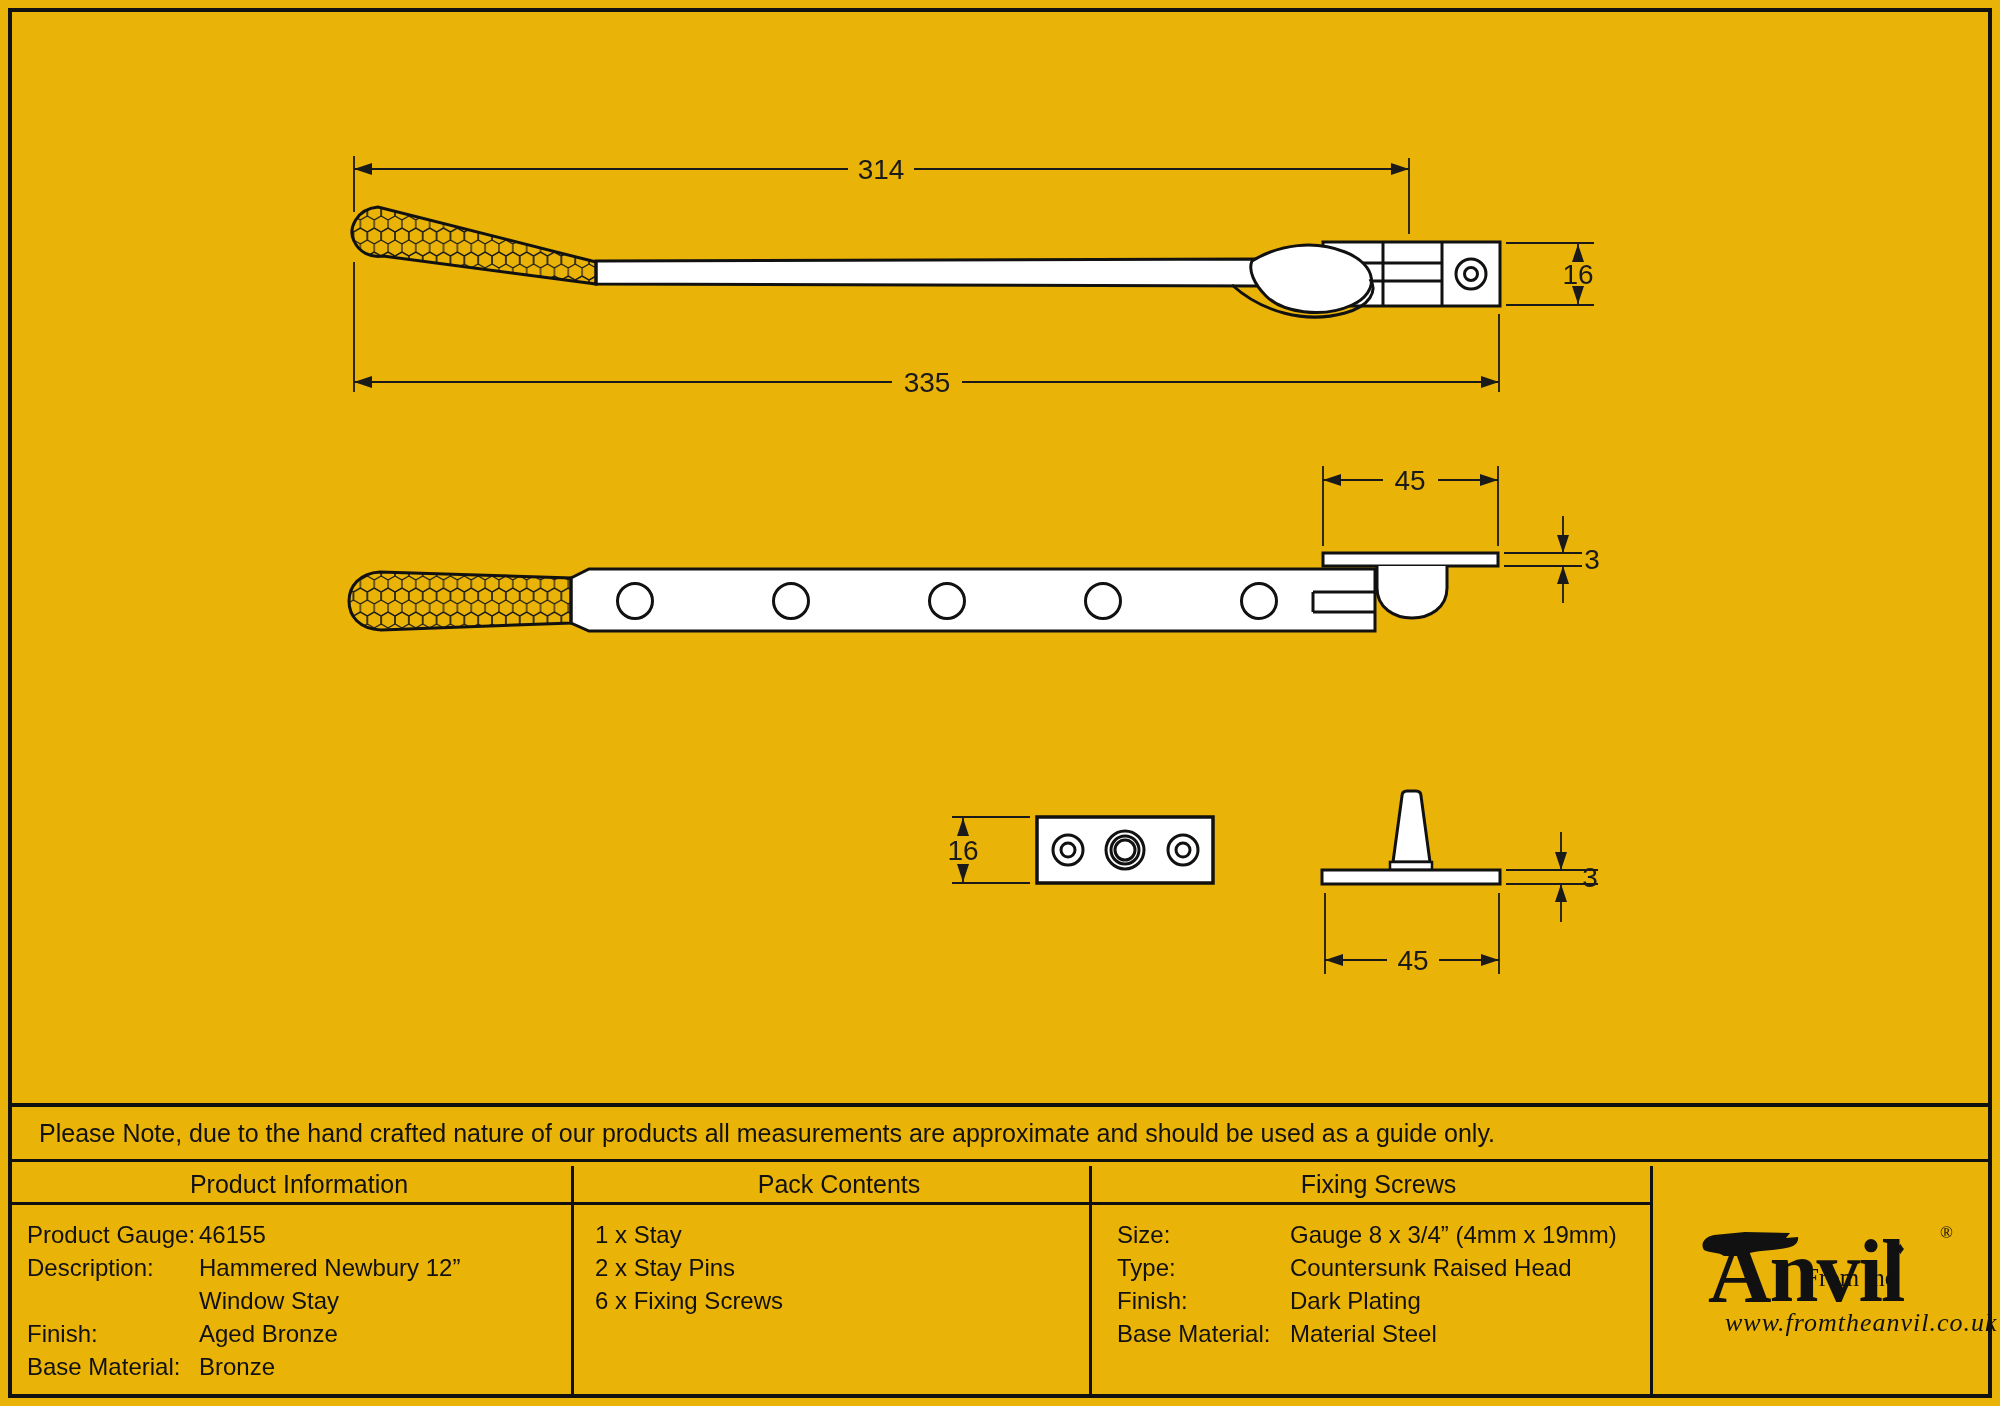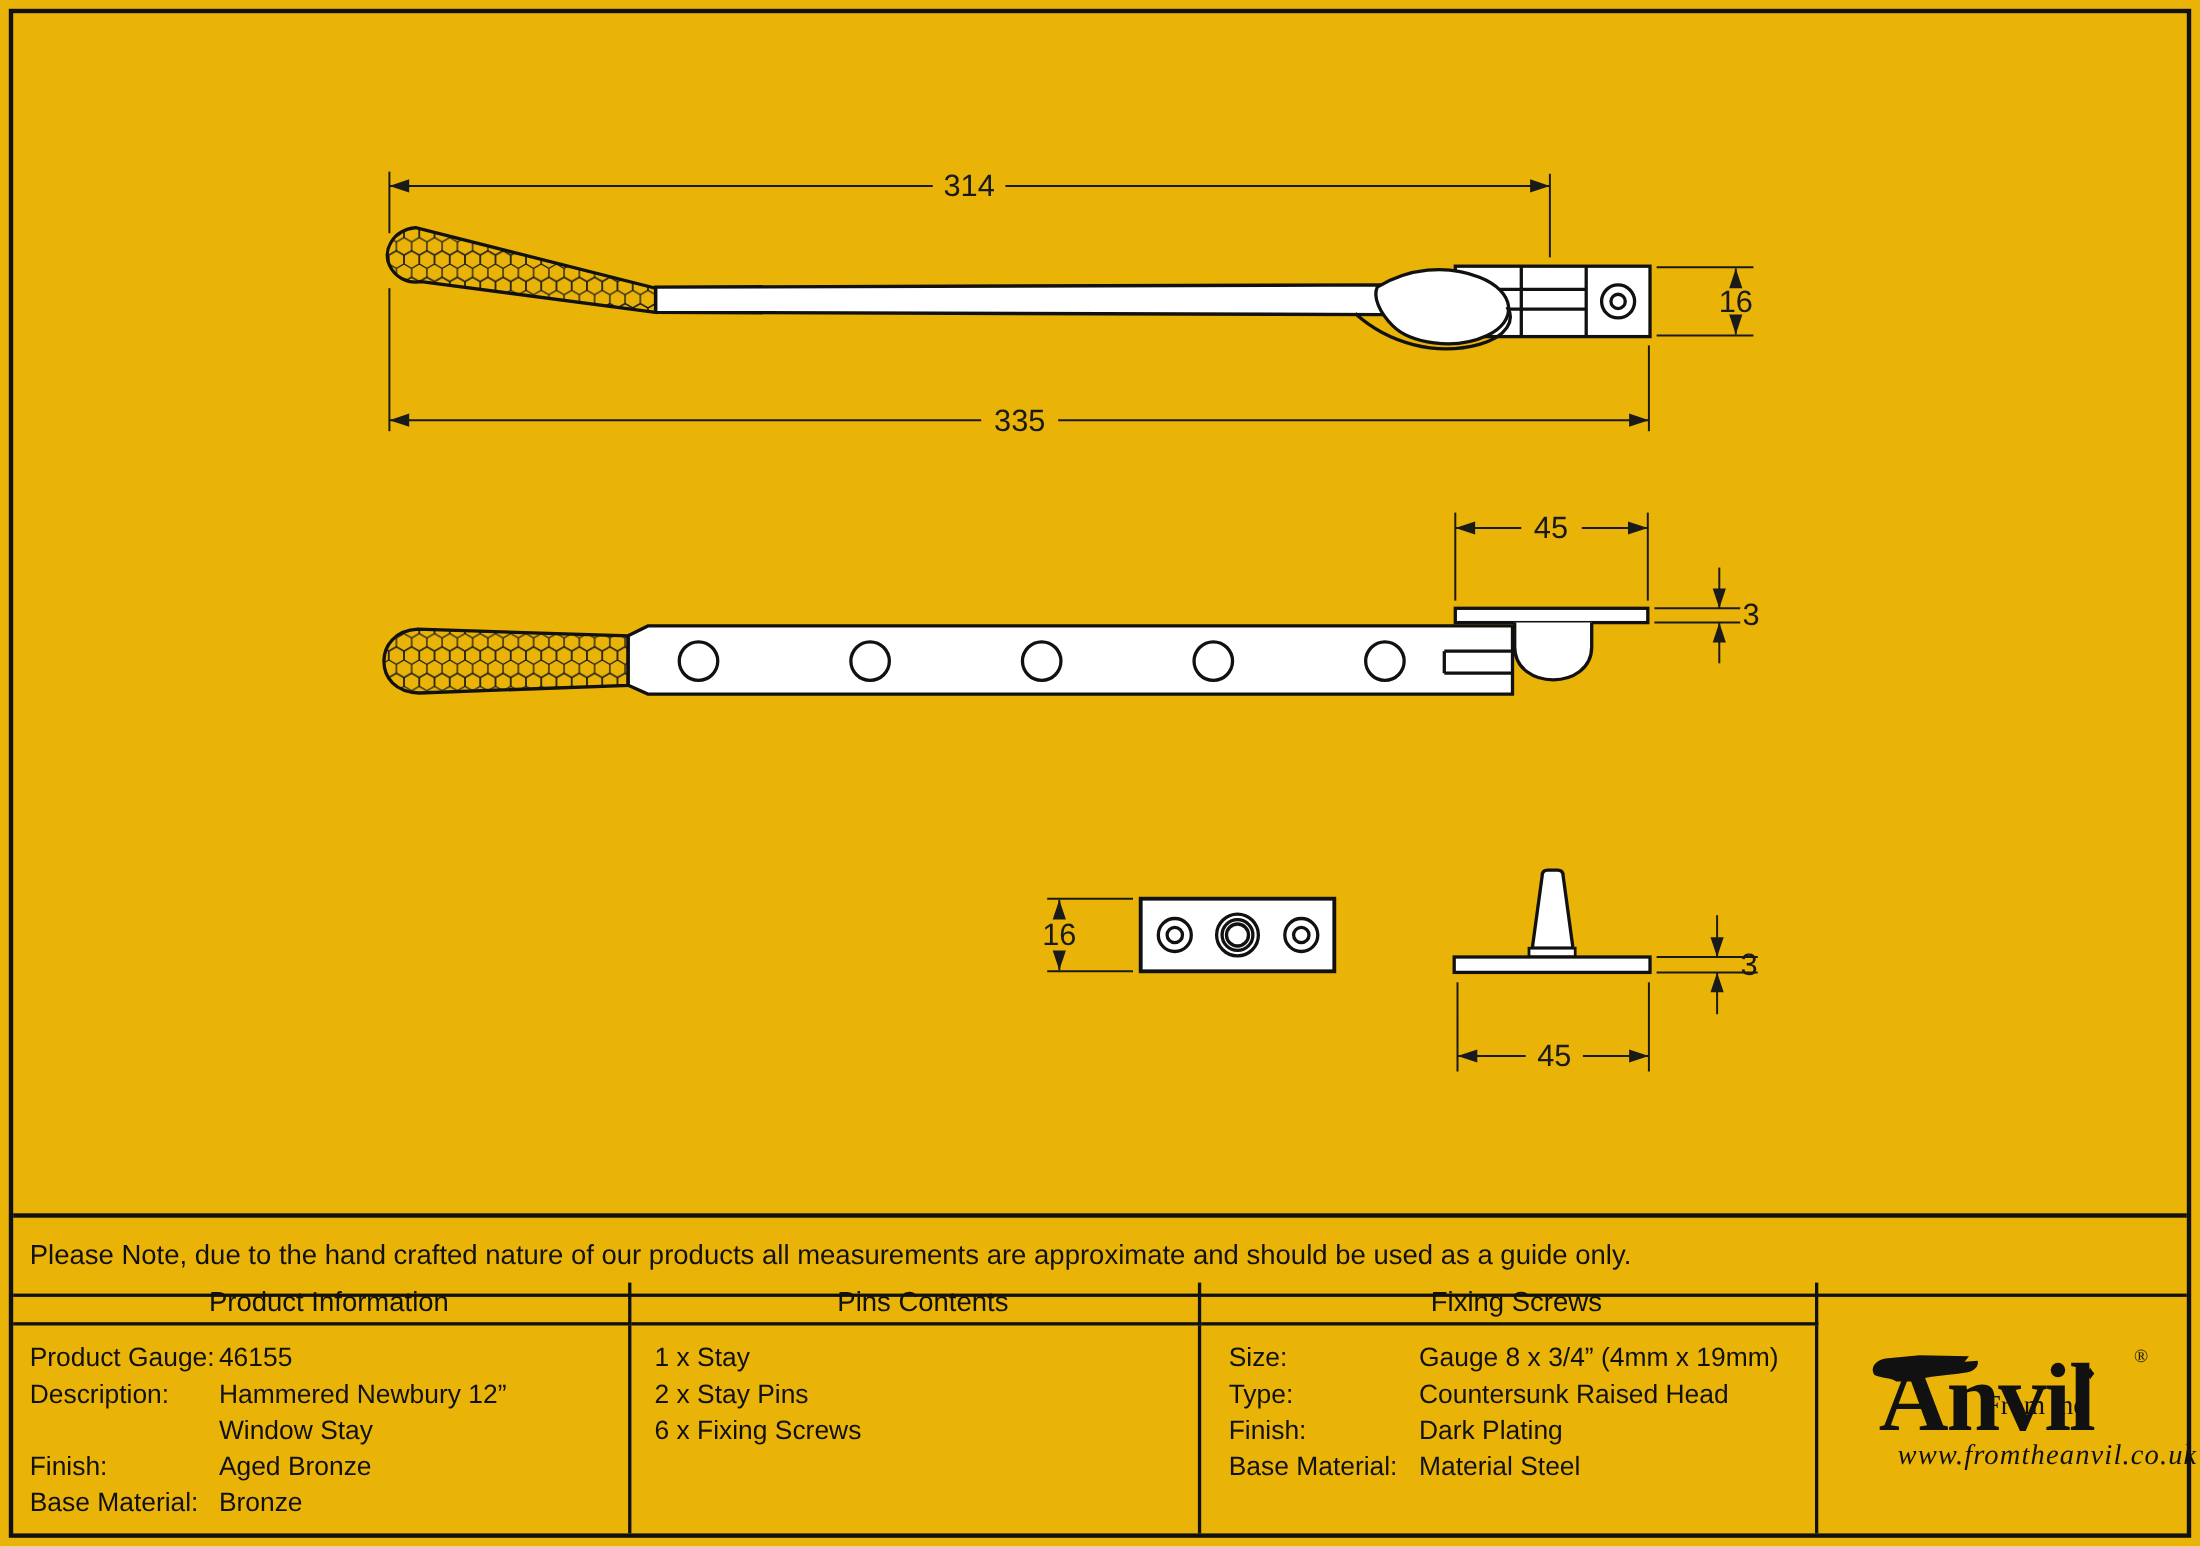--- a/index.html
+++ b/index.html
@@ -1,23 +1,23 @@
 <!DOCTYPE html>
 <html><head>
 <meta charset="utf-8">
 <style>
   html,body{margin:0;padding:0;background:#e8e8e8;}
   .page{position:relative;width:2000px;height:1406px;background:#eab308;
         font-family:"Liberation Sans",sans-serif;color:#111;overflow:hidden;margin:0 auto;}
   .frame{position:absolute;inset:8px;border:4px solid #111;pointer-events:none;}
   svg.drawing{position:absolute;left:0;top:0;}
   svg.drawing text{font-family:"Liberation Sans",sans-serif;font-size:28px;fill:#1a1a1a;}
-  .note-row{position:absolute;left:12px;right:12px;top:1103px;height:76px;box-sizing:border-box;
+  .note-row{position:absolute;left:12px;right:12px;top:1103px;height:59px;box-sizing:border-box;
         border-top:4px solid #111;border-bottom:3px solid #111;display:flex;align-items:center;
-        padding-left:15px;font-size:25px;}
+        padding-left:27px;font-size:25px;}
   .grid{position:absolute;left:12px;right:12px;top:1166px;bottom:12px;display:grid;
         grid-template-columns:562px 518px 561px 1fr;grid-template-rows:39px 1fr;}
   .cell{box-sizing:border-box;justify-content:center;}
   .vline{border-right:3px solid #111;}
   .hdr{border-bottom:3px solid #111;display:flex;align-items:center;padding-left:15px;font-size:25px;}
   .body-cell{font-size:24px;}
   .pi-body{padding:13px 0 0 15px;}
   .pc-body{padding:13px 0 0 21px;line-height:33px;}
   .fs-body{padding:13px 0 0 25px;}
   .kv{display:flex;line-height:33px;}
@@ -189,21 +189,21 @@
 
   <div class="note-row">
     <span>Please Note, due to the hand crafted nature of our products all measurements are approximate and should be used as a guide only.</span>
   </div>
 
   <div class="grid">
     <div class="cell hdr vline" style="grid-column:1;grid-row:1;">
       <span>Product Information</span>
     </div>
     <div class="cell hdr vline" style="grid-column:2;grid-row:1;">
-      <span>Pins Contents</span>
+      <span>Pack Contents</span>
     </div>
     <div class="cell hdr vline" style="grid-column:3;grid-row:1;">
       <span>Fixing Screws</span>
     </div>
 
     <div class="cell logo-cell">
       <svg class="logo-anvil-icon" width="100" height="28" viewBox="0 0 100 28">
         <path fill="#111" d="M 4 20 C 0 14 4 7 14 5 L 45 2 L 90 3 L 86 8 L 98 7 C 99 13 94 17 86 18 C 70 21 52 20 42 26 L 24 26 C 19 22 10 23 4 20 Z"></path>
       </svg>
       <div class="logo-brand">Anvil</div>

